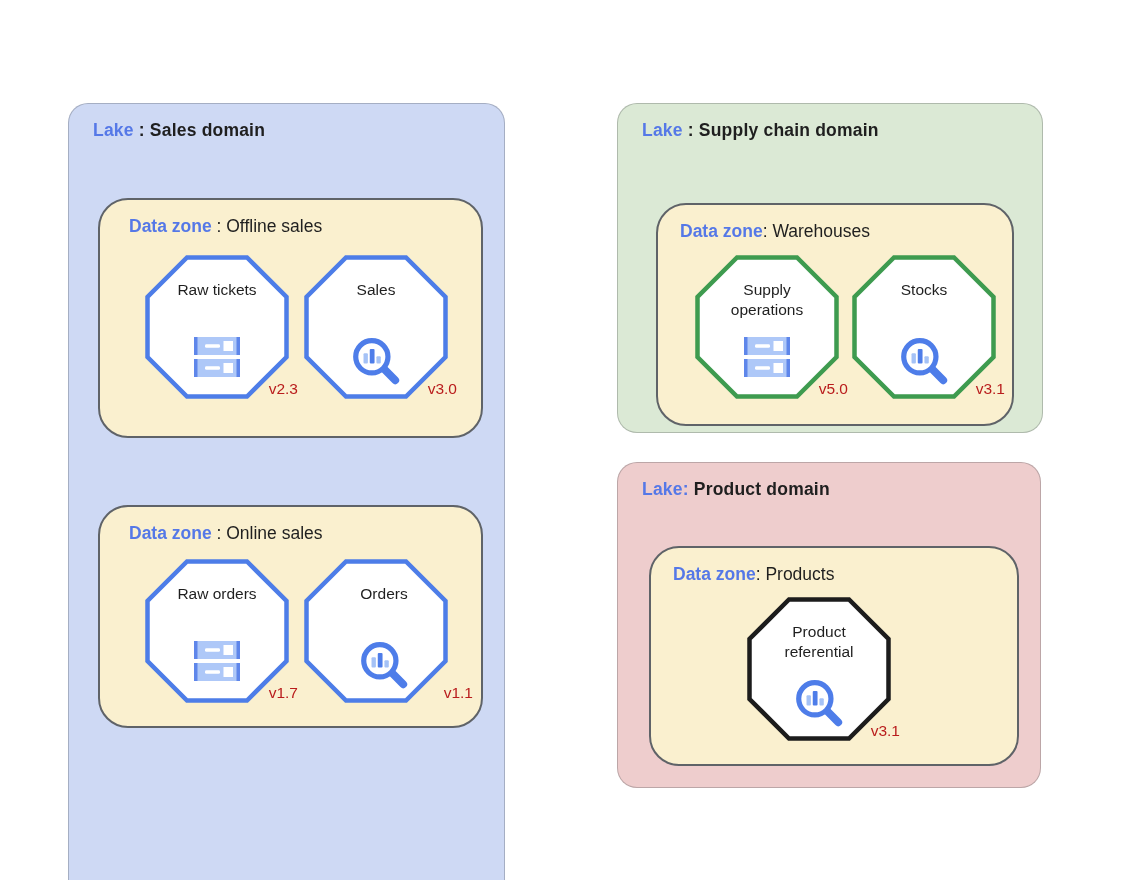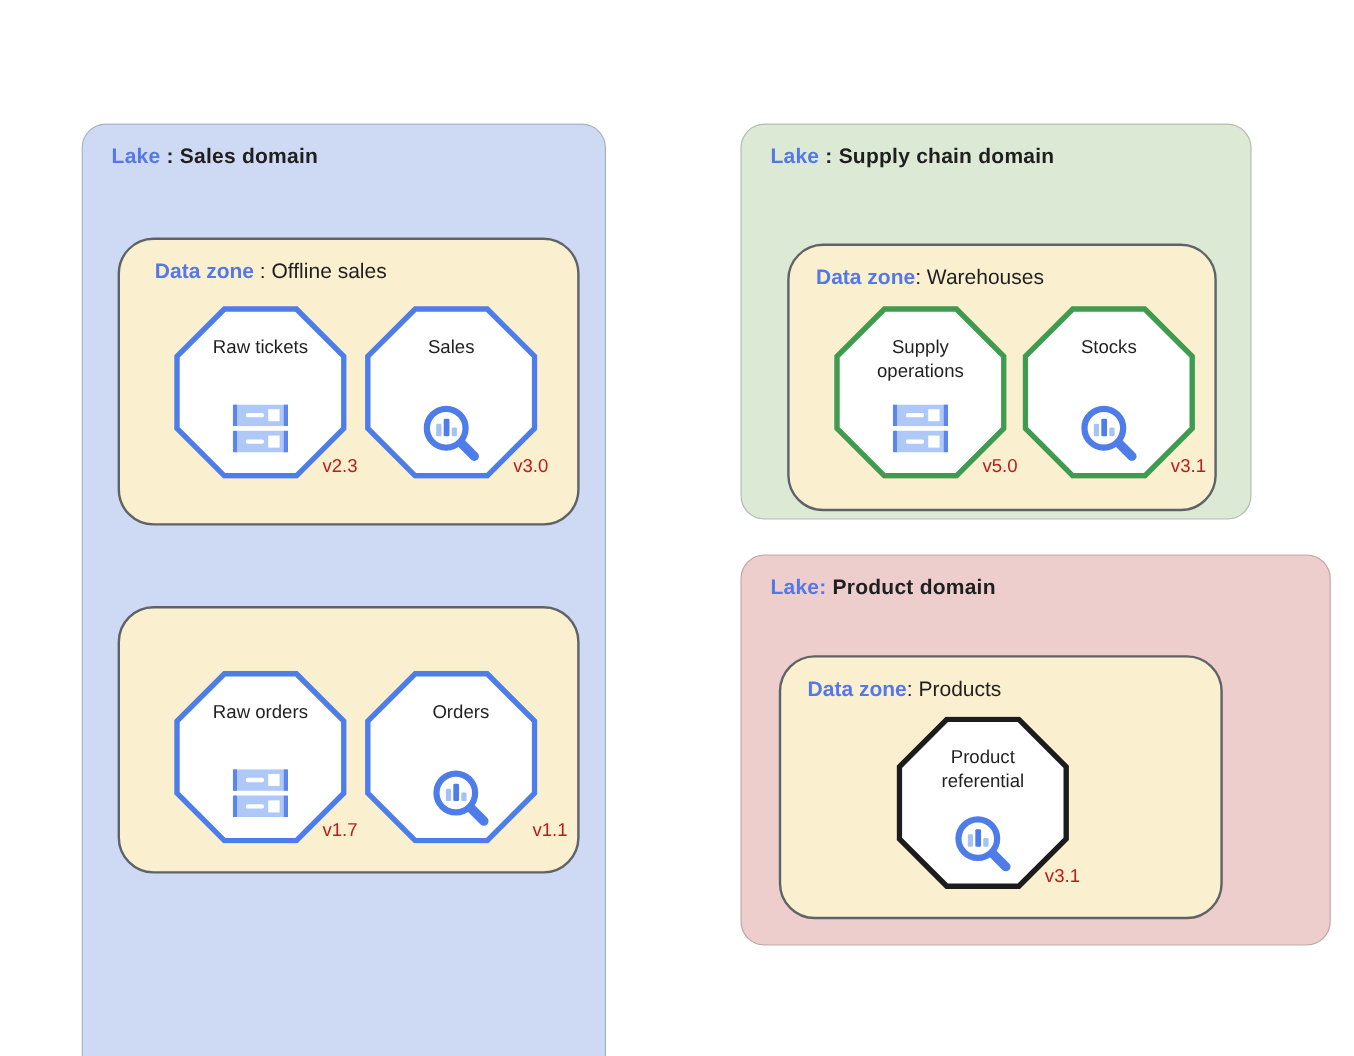--- a/index.html
+++ b/index.html
@@ -60,21 +60,21 @@
   #oct-sales       { left:204px; top:55px; }
   #oct-raw-orders  { left:45px;  top:52px; }
   #oct-orders      { left:204px; top:52px;padding-left:16px; }
 
   #lake-supply     { left:617px; top:103px; width:426px; height:330px; background:#DBE9D5; }
   #zone-warehouses { left:38px;  top:83px;  width:358px; height:223px;margin-top:16px; }
   #zone-warehouses .zone-title { left:22px; }
   #oct-supply-operations { left:37px;  top:50px; }
   #oct-stocks            { left:194px; top:50px; }
 
-  #lake-product  { left:617px; top:462px; width:492px; height:326px; background:#EECDCD; }
+  #lake-product  { left:617px; top:462px; width:424px; height:326px; background:#EECDCD; }
   #zone-products { left:31px;  top:83px;  width:370px; height:220px; }
   #zone-products .zone-title { left:22px;text-align:center; }
   #oct-product-referential { left:96px; top:49px; }
 </style>
 </head>
 <body>
 
 <div class="lake" id="lake-sales">
   <div class="lake-title"><span class="accent">Lake</span><span> : Sales domain</span></div>
 
@@ -119,20 +119,21 @@
           <rect x="13" y="17.5" width="4.2" height="10" rx="1" fill="#A5C2F6"></rect>
           <rect x="19" y="13.5" width="4.6" height="14" rx="1" fill="#4E7DE9"></rect>
           <rect x="25.4" y="20.5" width="4.2" height="7" rx="1" fill="#A5C2F6"></rect>
         </svg>
       </div>
       <div class="oct-version">v3.0</div>
     </div>
   </div>
 
   <div class="zone" id="zone-online">
+    <div class="zone-title"><span class="accent">Data zone</span><span> : Online sales</span></div>
 
     <div class="octagon" id="oct-raw-orders">
       <svg class="oct-shape" width="144" height="144" viewBox="0 0 144 144">
         <polygon points="42,2.5 102,2.5 141.5,42 141.5,102 102,141.5 42,141.5 2.5,102 2.5,42" fill="#ffffff" stroke-width="4.5" stroke="#4D7DE8"></polygon>
       </svg>
       <div class="oct-label">Raw orders</div>
       <div class="oct-icon">
         <svg width="46" height="40" viewBox="0 0 46 40">
           <g>
             <rect x="0" y="0" width="46" height="18" rx="1.5" fill="#AEC8F8"></rect>

